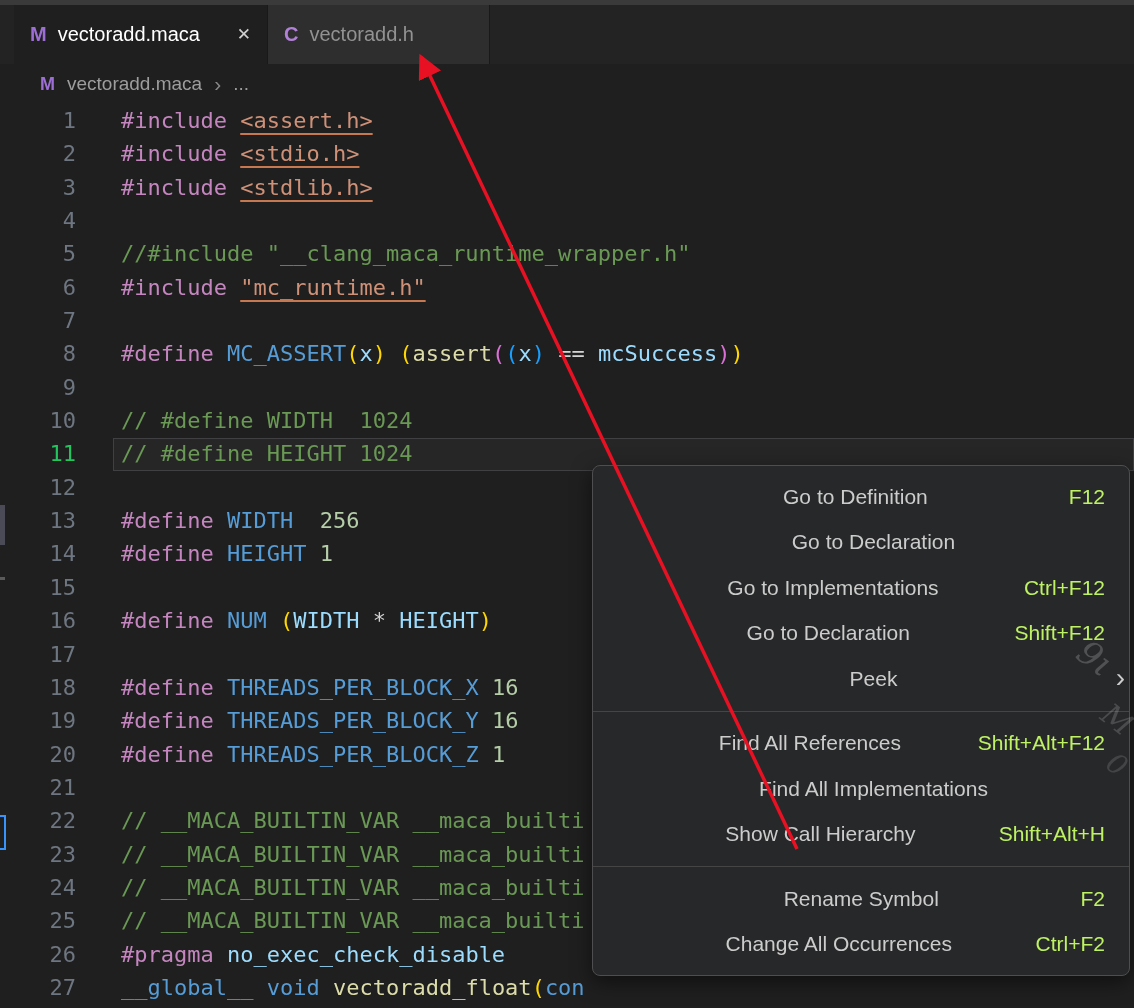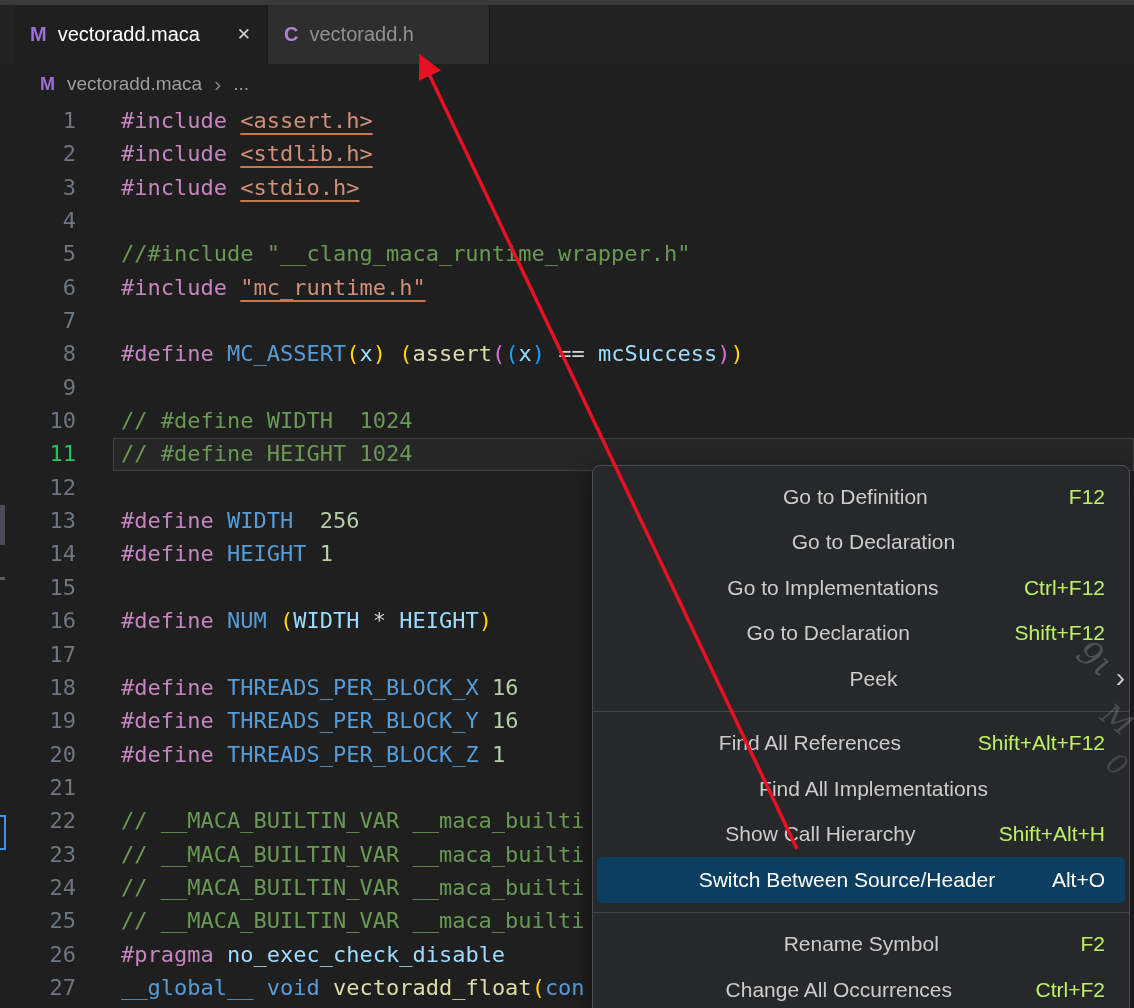--- a/index.html
+++ b/index.html
@@ -110,22 +110,22 @@
       <div class="gl">21</div>
       <div class="gl">22</div>
       <div class="gl">23</div>
       <div class="gl">24</div>
       <div class="gl">25</div>
       <div class="gl">26</div>
       <div class="gl">27</div>
     </div>
   <div id="code">
       <div class="line"><span class="tok-kw">#include</span><span class="tok-pl"> </span><span class="tok-str tok-u">&lt;assert.h&gt;</span></div>
+      <div class="line"><span class="tok-kw">#include</span><span class="tok-pl"> </span><span class="tok-str tok-u">&lt;stdio.h&gt;</span></div>
       <div class="line"><span class="tok-kw">#include</span><span class="tok-pl"> </span><span class="tok-str tok-u">&lt;stdlib.h&gt;</span></div>
-      <div class="line"><span class="tok-kw">#include</span><span class="tok-pl"> </span><span class="tok-str tok-u">&lt;stdio.h&gt;</span></div>
       <div class="line"></div>
       <div class="line"><span class="tok-cmt">//#include "__clang_maca_runtime_wrapper.h"</span></div>
       <div class="line"><span class="tok-kw">#include</span><span class="tok-pl"> </span><span class="tok-str tok-u">"mc_runtime.h"</span></div>
       <div class="line"></div>
       <div class="line"><span class="tok-kw">#define</span><span class="tok-pl"> </span><span class="tok-def">MC_ASSERT</span><span class="tok-b1">(</span><span class="tok-var">x</span><span class="tok-b1">)</span><span class="tok-pl"> </span><span class="tok-b1">(</span><span class="tok-fn">assert</span><span class="tok-b2">(</span><span class="tok-b3">(</span><span class="tok-var">x</span><span class="tok-b3">)</span><span class="tok-pl"> </span><span class="tok-op">==</span><span class="tok-pl"> </span><span class="tok-var">mcSuccess</span><span class="tok-b2">)</span><span class="tok-b1">)</span></div>
       <div class="line"></div>
       <div class="line"><span class="tok-cmt">// #define WIDTH  1024</span></div>
       <div class="line"><span class="tok-cmt">// #define HEIGHT 1024</span></div>
       <div class="line"></div>
       <div class="line"><span class="tok-kw">#define</span><span class="tok-pl"> </span><span class="tok-def">WIDTH</span><span class="tok-pl">  </span><span class="tok-num">256</span></div>
@@ -173,24 +173,20 @@
       <div class="menu-item">
         <span class="lbl">Find All References</span>
         <span class="key">Shift+Alt+F12</span>
       </div>
       <div class="menu-item">
         <span class="lbl">Find All Implementations</span>
       </div>
       <div class="menu-item">
         <span class="lbl">Show Call Hierarchy</span>
         <span class="key">Shift+Alt+H</span>
-      </div>
-      <div class="menu-item selected">
-        <span class="lbl">Switch Between Source/Header</span>
-        <span class="key">Alt+O</span>
       </div>
       <div class="menu-sep"></div>
       <div class="menu-item">
         <span class="lbl">Rename Symbol</span>
         <span class="key">F2</span>
       </div>
       <div class="menu-item">
         <span class="lbl">Change All Occurrences</span>
         <span class="key">Ctrl+F2</span>
       </div>

